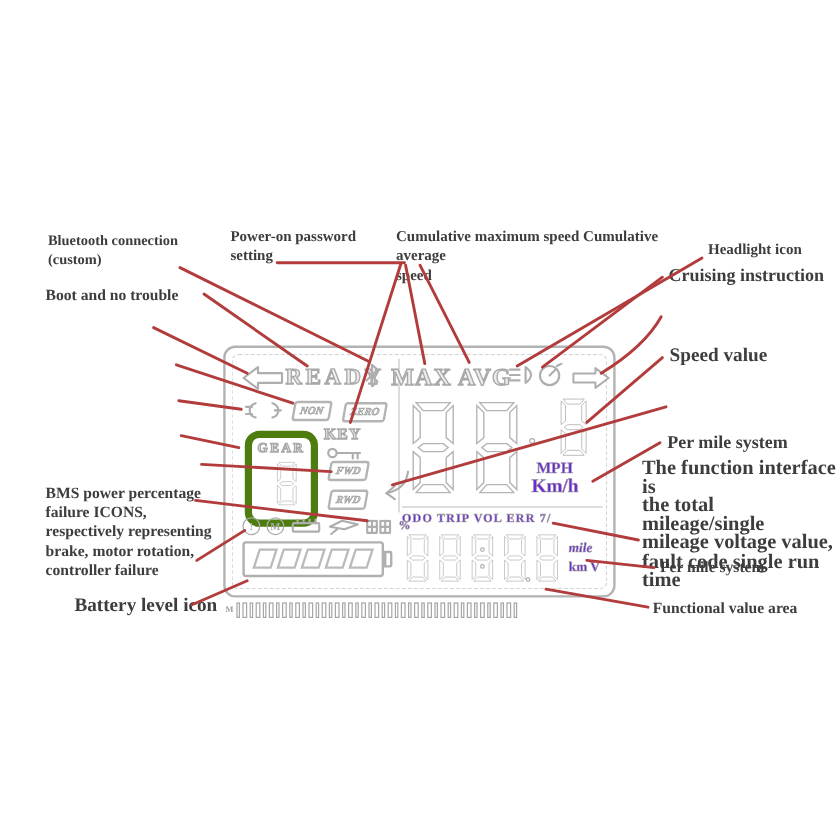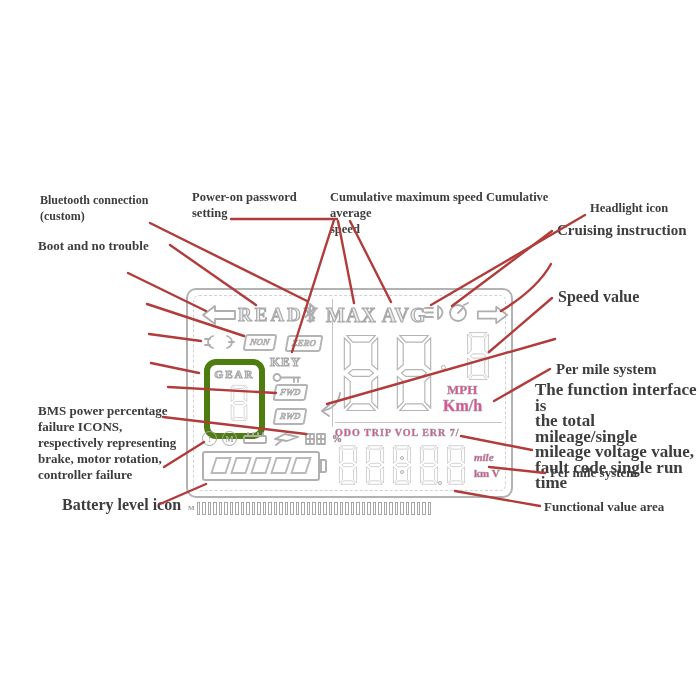--- a/index.html
+++ b/index.html
@@ -5,21 +5,21 @@
   html,body{margin:0;padding:0;background:#fff;}
   .canvas{position:relative;width:700px;height:700px;background:#ffffff;overflow:hidden;
           font-family:Liberation Serif, serif;}
   .lbl{position:absolute;color:#3d3d3d;font-weight:600;white-space:pre-line;line-height:1.35;}
   
   .lcd{position:absolute;left:186px;top:288px;width:327px;height:210px;
        border:2px solid #b3b3b3;border-radius:10px;box-sizing:border-box;background:#fff;}
   .inframe{position:absolute;inset:5px;border:1px dashed #d2d2d2;border-radius:6px;}
   .abs{position:absolute;}
   .lcdtxt-big{position:absolute;font-weight:700;color:#ececec;-webkit-text-stroke:1.1px #a8a8a8;}
-  .lcdtxt-sm{position:absolute;font-weight:700;color:#ec4899;-webkit-text-stroke:0.5px #9e9e9e;}
+  .lcdtxt-sm{position:absolute;font-weight:700;color:#6d28d9;-webkit-text-stroke:0.5px #9e9e9e;}
   .badge{position:absolute;display:inline-block;border:2px solid #b4b4b4;border-radius:3px;
          transform:skewX(-10deg);font-size:9px;font-style:italic;font-weight:700;
          color:#c4c4c4;-webkit-text-stroke:0.5px #a0a0a0;padding:0 4px;height:13px;line-height:13px;}
   .gearbox{position:absolute;left:16px;top:69px;width:61px;height:80px;border:6px solid #4d7c0f;
            border-radius:12px;box-sizing:border-box;}
   .circ{display:inline-block;width:15px;height:15px;border:1.5px solid #a9a9a9;border-radius:50%;
         font-size:9px;font-weight:700;color:#a9a9a9;text-align:center;line-height:14px;box-sizing:border-box;}
   .iconrow{position:absolute;left:14px;top:141px;display:flex;gap:5px;align-items:center;}
   .battery{position:absolute;left:14px;top:161px;width:118px;height:30px;border:2.5px solid #b0b0b0;
            border-radius:3px;box-sizing:border-box;}

